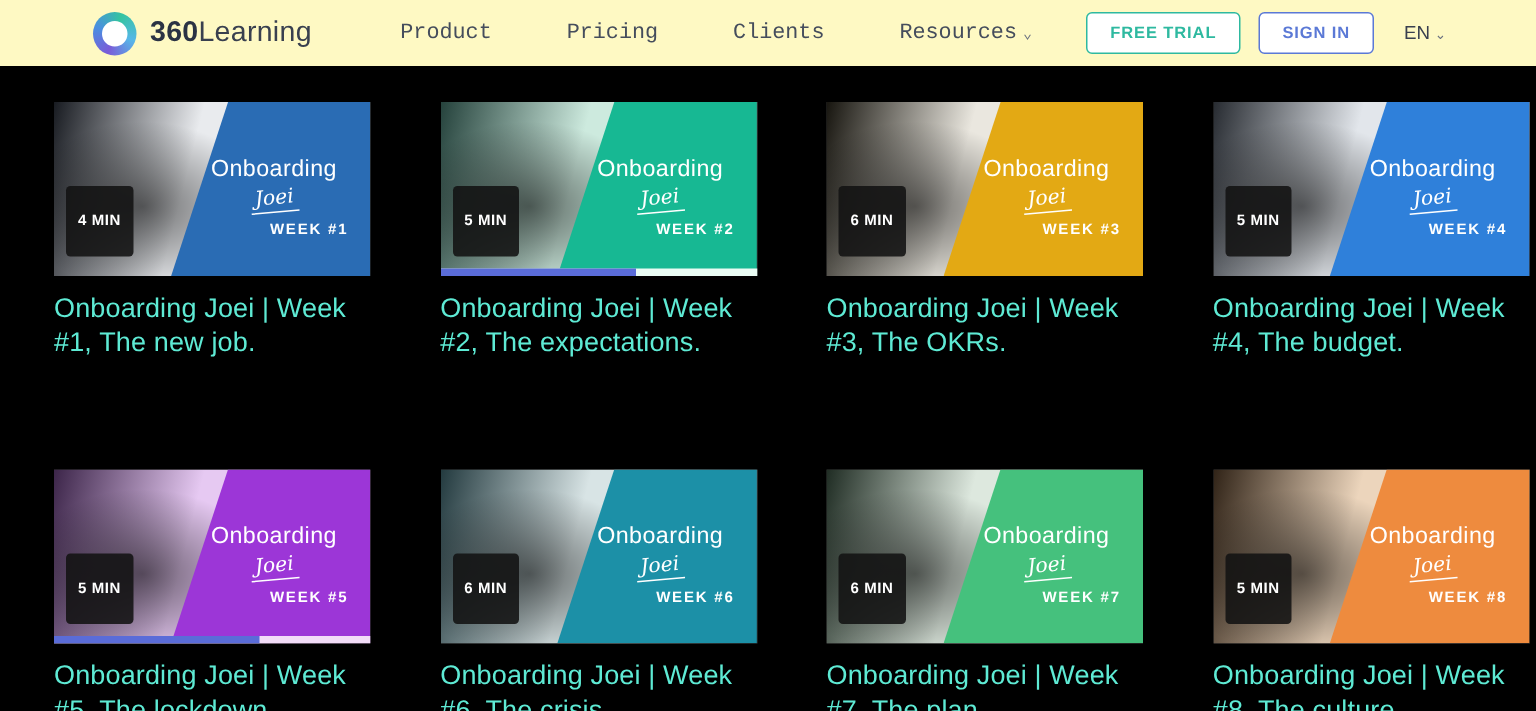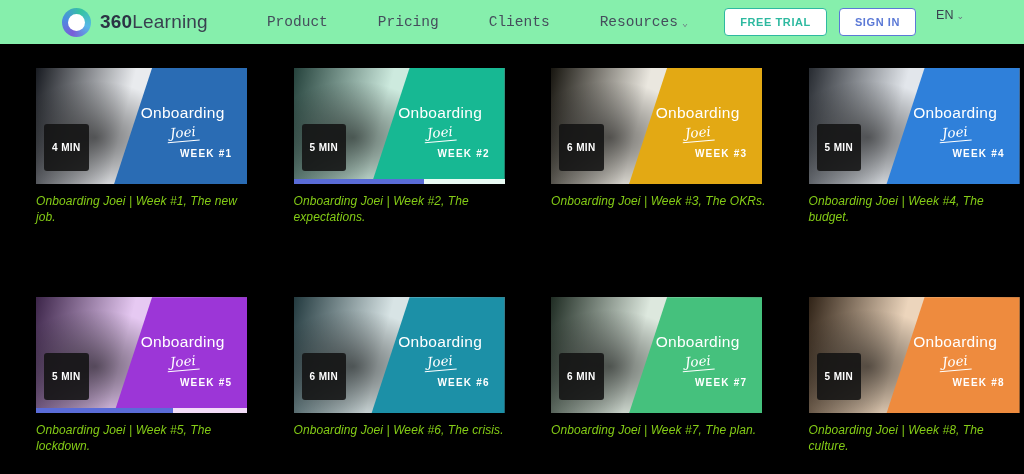--- a/index.html
+++ b/index.html
@@ -1,39 +1,39 @@
 <!DOCTYPE html>
 <html style="--trial: #2eb9a0; --signin: #5b79d6;"><head>
 <meta charset="utf-8">
 <style>
   * { margin:0; padding:0; box-sizing:border-box; }
   html,body { width:1024px; height:474px; overflow:hidden; background:#000; font-family:"Liberation Sans", sans-serif; }
 
   
   .header {
-    height:44px; background:#86efac; display:flex; align-items:center;
+    height:44px; background:#fef9c3; display:flex; align-items:center;
     padding:0 60px 0 62px; position:relative; z-index:5;
   }
   .brand { display:flex; align-items:center; gap:9px; cursor:pointer; }
   .brand-ring {
     width:29px; height:29px; border-radius:50%;
     background:conic-gradient(from 200deg, #7a5cd8, #4a8fe0, #35c4a0, #56b7e8, #7a5cd8);
     position:relative;
   }
   .brand-ring::after {
     content:""; position:absolute; inset:6px; border-radius:50%; background:#fff;
   }
   .brand-text { font-size:19px; color:#39404f; letter-spacing:.2px; }
   .brand-text b { font-weight:bold; color:#2b3344; }
   .nav { display:flex; align-items:center; margin-left:34px;font-family:Liberation Mono, monospace; }
   .nav-item {
     font-size:14.5px; color:#454d5c; margin:0 25px; cursor:pointer; white-space:nowrap;
   }
   .nav-item .chev { font-size:10px; color:#6b7280; margin-left:4px; }
-  .header-right { margin-left:auto; display:flex; align-items:flex-start; gap:12px; }
+  .header-right { margin-left:auto; display:flex; align-items:center; gap:12px; }
   .btn {
     border-radius:4px; font-size:11px; font-weight:bold; letter-spacing:.6px;
     padding:7px 15px; background:#fff; cursor:pointer; white-space:nowrap;
   }
   .btn-trial { border:1.5px solid var(--trial,#2eb9a0); color:var(--trial,#2eb9a0); }
   .btn-signin { border:1.5px solid var(--signin,#5b79d6); color:var(--signin,#5b79d6); }
   .lang { font-size:12.5px; color:#39404f; margin-left:8px; cursor:pointer; }
   .lang .chev { font-size:9px; color:#6b7280; margin-left:3px; }
 
   
@@ -64,22 +64,22 @@
     font-weight:bold; letter-spacing:1.2px;
   }
   .badge {
     position:absolute; left:8px; bottom:13px; background:rgba(18,18,18,.88);
     color:#fff; font-size:10px; font-weight:bold; letter-spacing:.4px;
     padding:18px 8px; border-radius:3px;
   }
   .progress { position:absolute; left:0; right:0; bottom:0; height:5px; }
   .progress-fill { height:100%; }
   .caption {
-    margin-top:10px; color:#84cc16; font-size:12px; line-height:1.3;
-    max-width:218px; letter-spacing:.1px;font-style:italic;
+    margin-top:10px; color:#5eead4; font-size:18px; line-height:1.3;
+    max-width:218px; letter-spacing:.1px;
   }
 </style>
 </head>
 <body>
 
 <div class="header">
   <div class="brand">
     <div class="brand-ring"></div>
     <div class="brand-text"><b>360</b><span>Learning</span></div>
   </div>

